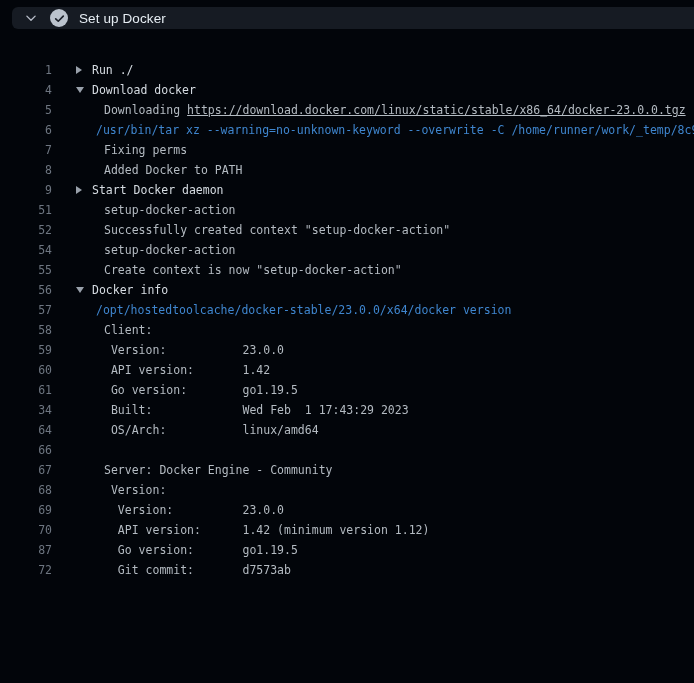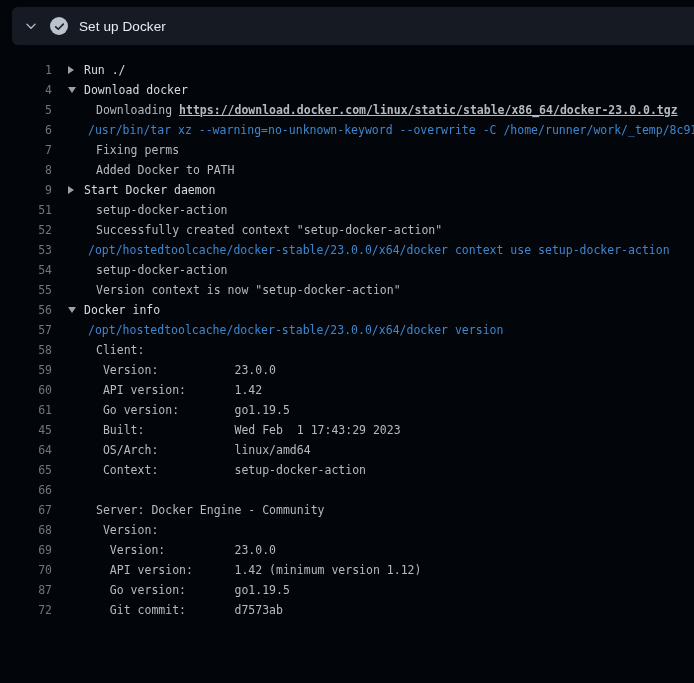--- a/index.html
+++ b/index.html
@@ -8,21 +8,21 @@
     background: #02050a;
     overflow: hidden;
     font-family: "Liberation Sans", sans-serif;
   }
   .page { width: 694px; height: 683px; position: relative; }
 
   
   .step-header {
     position: absolute;
     left: 12px; top: 7px; right: 0;
-    height: 38px;
+    height: 22px;
     background: #161b23;
     border-radius: 6px 0 0 6px;
     display: flex;
     align-items: center;
     cursor: pointer;
   }
   .chev { width: 14px; height: 14px; margin-left: 12px; flex: none; display: flex; align-items: center; justify-content: center; }
   .check-badge {
     width: 18px; height: 18px; margin-left: 12px; flex: none;
     border-radius: 50%;
@@ -54,42 +54,42 @@
     overflow: hidden;
   }
   .ln {
     flex: none;
     width: 52px;
     text-align: right;
     color: #6e7681;
     cursor: pointer;
     user-select: none;
   }
-  .rc { margin-left: 16px; flex: 1; overflow: hidden; white-space: pre; }
+  .rc { margin-left: 24px; flex: 1; overflow: hidden; white-space: pre; }
   .rc.indent { padding-left: 20px; }
   .group { cursor: pointer; }
   .arrow-box { display: inline-block; width: 16px; }
   .tri-right {
     display: inline-block; width: 0; height: 0;
     border-top: 4px solid transparent;
     border-bottom: 4px solid transparent;
     border-left: 6px solid #99a1ab;
     vertical-align: middle; margin-bottom: 2px;
   }
   .tri-down {
     display: inline-block; width: 0; height: 0;
     border-left: 4px solid transparent;
     border-right: 4px solid transparent;
     border-top: 6px solid #99a1ab;
     vertical-align: middle; margin-bottom: 2px;
   }
   .t-title { color: #d6dce2; }
   .t-plain { color: #b4bbc2; padding-left: 8px; }
   .t-cmd   { color: #3f86cf; }
-  .t-link  { color: #b4bbc2; text-decoration: underline; cursor: pointer; font-weight: bold; }
+  .t-link  { color: #b4bbc2; text-decoration: underline; cursor: pointer; }
 </style>
 </head>
 <body>
 
 <div class="page">
 
   <div class="step-header">
     <span class="chev">
       <svg width="12" height="12" viewBox="0 0 16 16">
         <path d="M2.5 5.5 L8 11 L13.5 5.5" fill="none" stroke="#b7bdc8" stroke-width="1.8" stroke-linecap="round" stroke-linejoin="round"></path>
@@ -106,32 +106,30 @@
   <div class="log" id="log">
       <div class="row"><span class="ln">1</span><span class="rc group"><span class="arrow-box"><span class="tri-right"></span></span><span class="t-title">Run ./</span></span></div>
       <div class="row"><span class="ln">4</span><span class="rc group"><span class="arrow-box"><span class="tri-down"></span></span><span class="t-title">Download docker</span></span></div>
       <div class="row"><span class="ln">5</span><span class="rc indent"><span class="t-plain">Downloading </span><a class="t-link">https://download.docker.com/linux/static/stable/x86_64/docker-23.0.0.tgz</a></span></div>
       <div class="row"><span class="ln">6</span><span class="rc indent"><span class="t-cmd">/usr/bin/tar xz --warning=no-unknown-keyword --overwrite -C /home/runner/work/_temp/8c91</span></span></div>
       <div class="row"><span class="ln">7</span><span class="rc indent"><span class="t-plain">Fixing perms</span></span></div>
       <div class="row"><span class="ln">8</span><span class="rc indent"><span class="t-plain">Added Docker to PATH</span></span></div>
       <div class="row"><span class="ln">9</span><span class="rc group"><span class="arrow-box"><span class="tri-right"></span></span><span class="t-title">Start Docker daemon</span></span></div>
       <div class="row"><span class="ln">51</span><span class="rc indent"><span class="t-plain">setup-docker-action</span></span></div>
       <div class="row"><span class="ln">52</span><span class="rc indent"><span class="t-plain">Successfully created context "setup-docker-action"</span></span></div>
-      <div class="row"><span class="ln">53</span><span class="rc indent"><span class="t-cmd">/opt/hostedtoolcache/docker-stable/23.0.0/x64/docker context use setup-docker-action</span></span></div>
       <div class="row"><span class="ln">54</span><span class="rc indent"><span class="t-plain">setup-docker-action</span></span></div>
-      <div class="row"><span class="ln">55</span><span class="rc indent"><span class="t-plain">Version context is now "setup-docker-action"</span></span></div>
+      <div class="row"><span class="ln">55</span><span class="rc indent"><span class="t-plain">Create context is now "setup-docker-action"</span></span></div>
       <div class="row"><span class="ln">56</span><span class="rc group"><span class="arrow-box"><span class="tri-down"></span></span><span class="t-title">Docker info</span></span></div>
       <div class="row"><span class="ln">57</span><span class="rc indent"><span class="t-cmd">/opt/hostedtoolcache/docker-stable/23.0.0/x64/docker version</span></span></div>
       <div class="row"><span class="ln">58</span><span class="rc indent"><span class="t-plain">Client:</span></span></div>
       <div class="row"><span class="ln">59</span><span class="rc indent"><span class="t-plain"> Version:           23.0.0</span></span></div>
       <div class="row"><span class="ln">60</span><span class="rc indent"><span class="t-plain"> API version:       1.42</span></span></div>
       <div class="row"><span class="ln">61</span><span class="rc indent"><span class="t-plain"> Go version:        go1.19.5</span></span></div>
-      <div class="row"><span class="ln">45</span><span class="rc indent"><span class="t-plain"> Built:             Wed Feb  1 17:43:29 2023</span></span></div>
+      <div class="row"><span class="ln">34</span><span class="rc indent"><span class="t-plain"> Built:             Wed Feb  1 17:43:29 2023</span></span></div>
       <div class="row"><span class="ln">64</span><span class="rc indent"><span class="t-plain"> OS/Arch:           linux/amd64</span></span></div>
-      <div class="row"><span class="ln">65</span><span class="rc indent"><span class="t-plain"> Context:           setup-docker-action</span></span></div>
       <div class="row"><span class="ln">66</span><span class="rc indent"><span class="t-plain"></span></span></div>
       <div class="row"><span class="ln">67</span><span class="rc indent"><span class="t-plain">Server: Docker Engine - Community</span></span></div>
       <div class="row"><span class="ln">68</span><span class="rc indent"><span class="t-plain"> Version:</span></span></div>
       <div class="row"><span class="ln">69</span><span class="rc indent"><span class="t-plain">  Version:          23.0.0</span></span></div>
       <div class="row"><span class="ln">70</span><span class="rc indent"><span class="t-plain">  API version:      1.42 (minimum version 1.12)</span></span></div>
       <div class="row"><span class="ln">87</span><span class="rc indent"><span class="t-plain">  Go version:       go1.19.5</span></span></div>
       <div class="row"><span class="ln">72</span><span class="rc indent"><span class="t-plain">  Git commit:       d7573ab</span></span></div>
     </div>
 
 </div>

